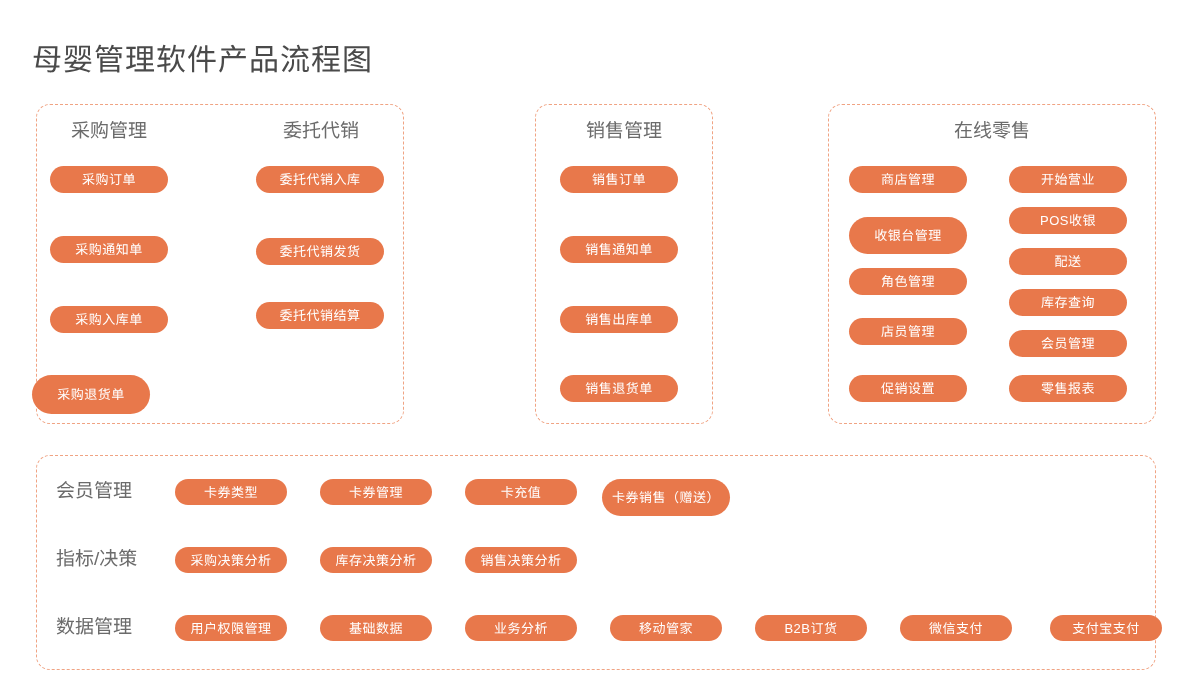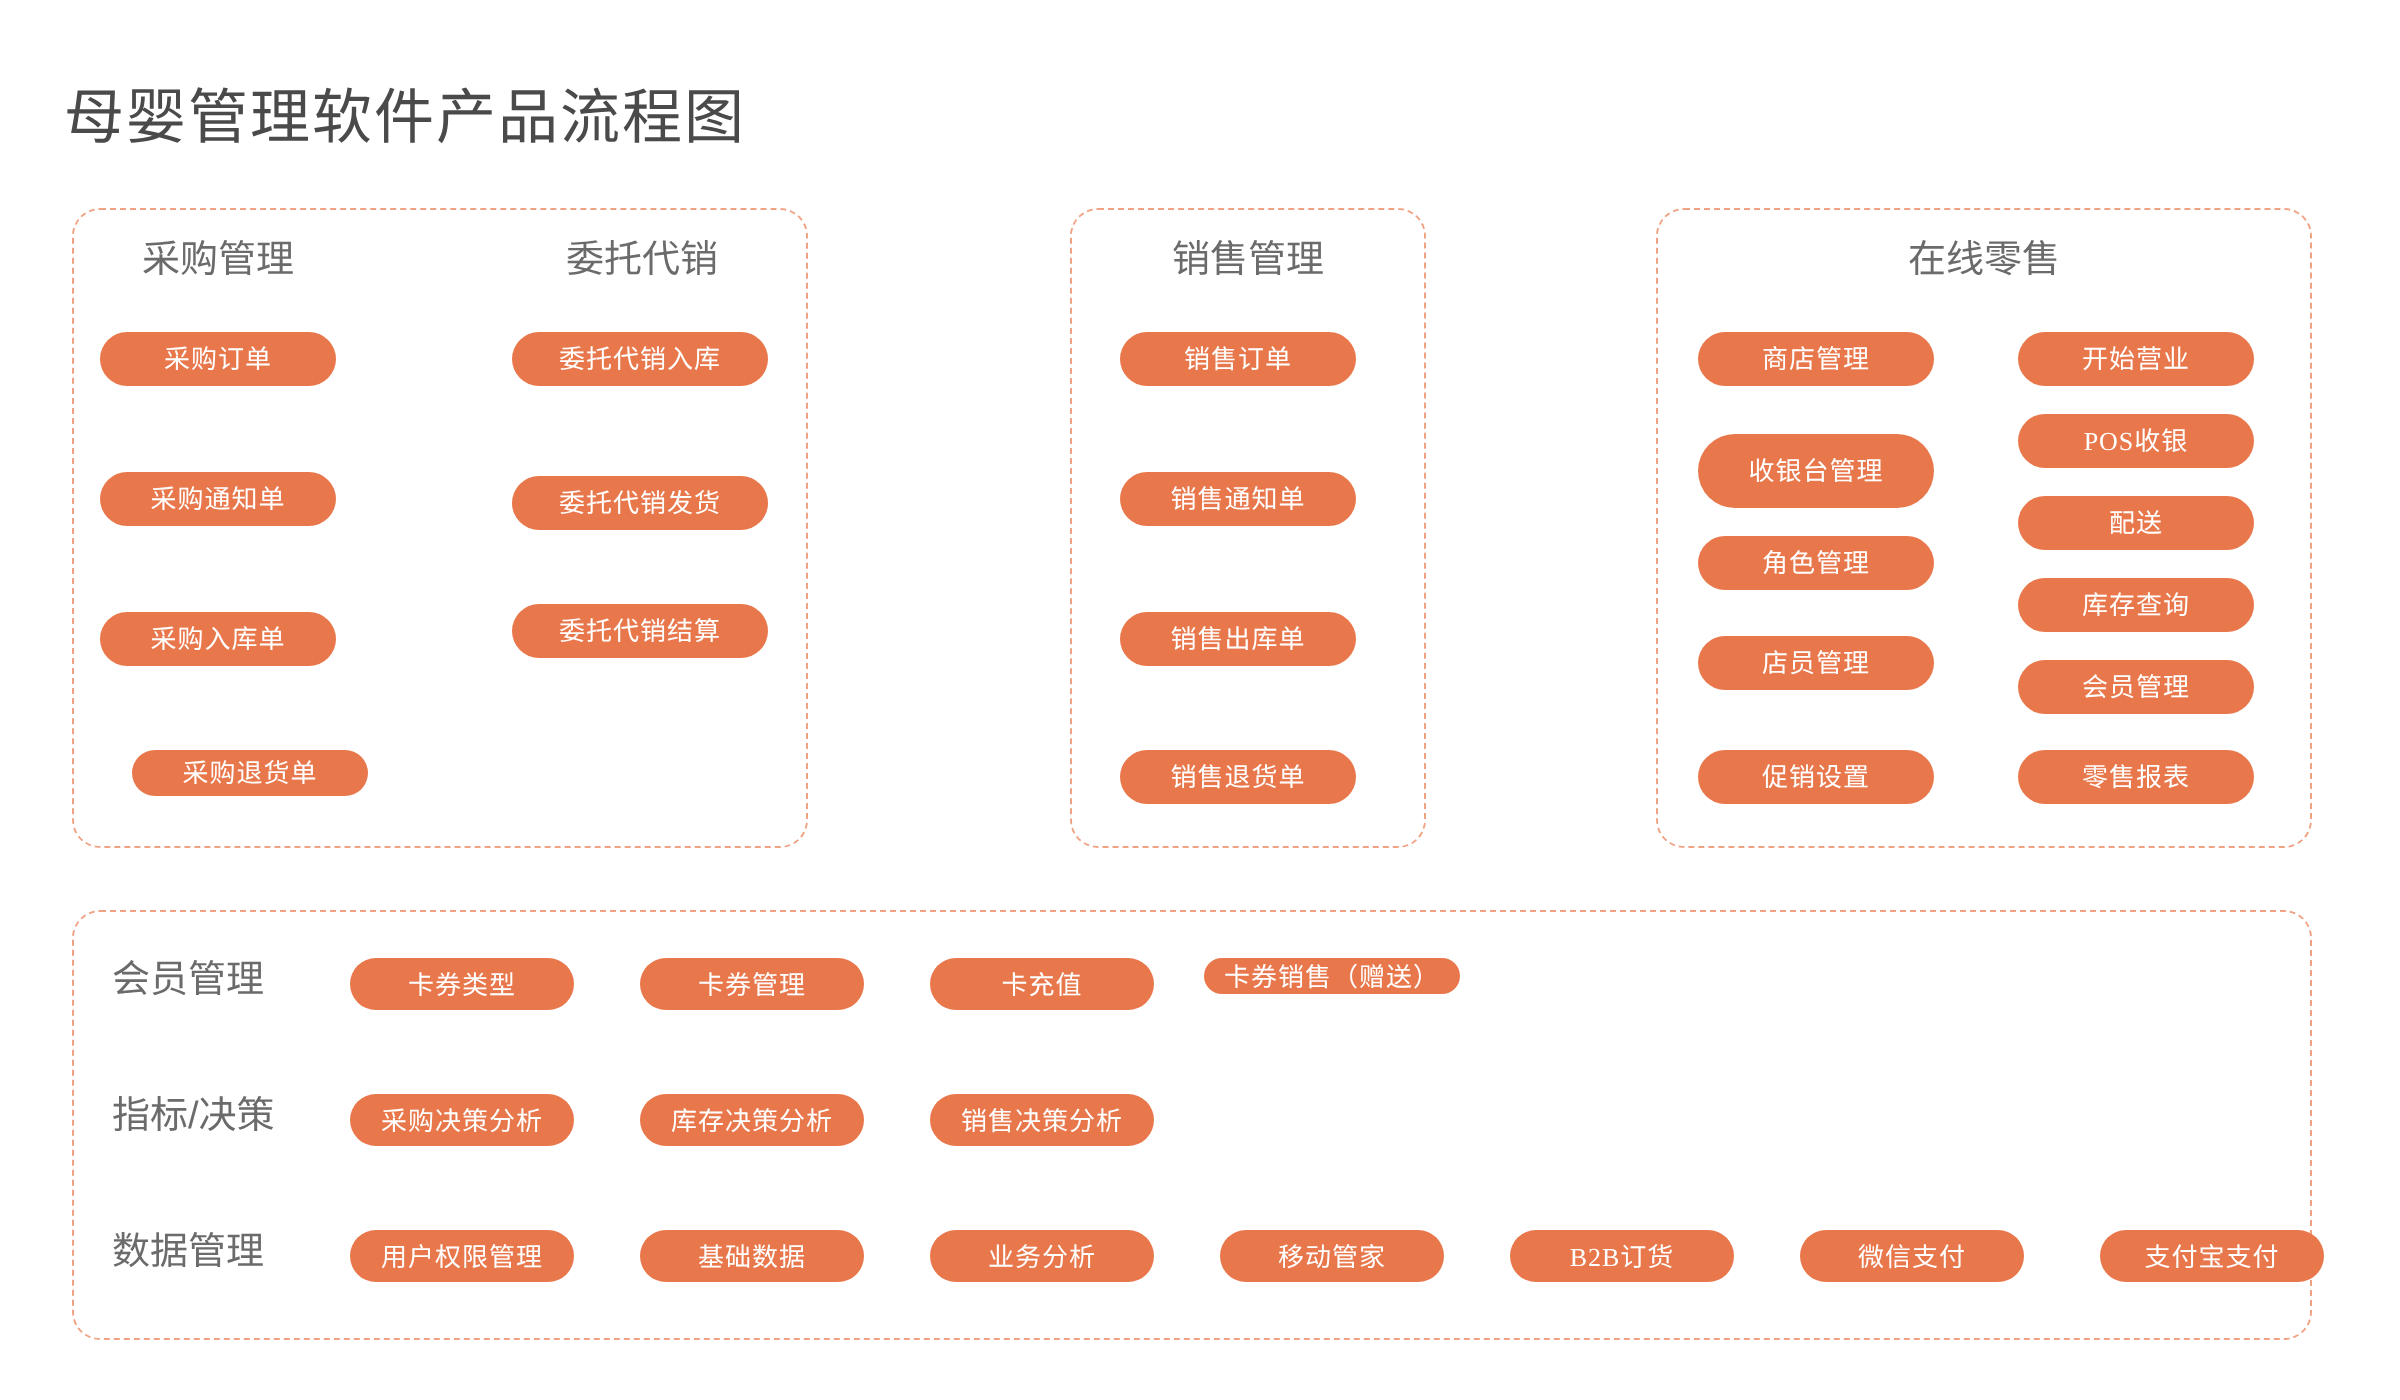--- a/index.html
+++ b/index.html
@@ -63,21 +63,20 @@
     font-size: 13px;
     line-height: 1;
     display: flex;
     align-items: center;
     justify-content: center;
     text-align: center;
     white-space: nowrap;
     box-sizing: border-box;
     letter-spacing: 0.5px;
     user-select: none;
-    font-family: Liberation Serif, serif;
   }
 
   
   .row-label {
     position: absolute;
     font-size: 19px;
     line-height: 26px;
     color: #6b6b6b;
     white-space: nowrap;
   }
@@ -92,21 +91,21 @@
   <div class="panel" style="left:36px; top:104px; width:368px; height:320px;">
   </div>
 
   <div class="panel-header" style="left:256px; top:118px; width:130px;">委托代销</div>
 
   <div class="panel-header" style="left:44px; top:118px; width:130px;">采购管理</div>
 
   <div class="pill" style="left:50px; top:166px; width:118px; height:27px;">采购订单</div>
   <div class="pill" style="left:50px; top:236px; width:118px; height:27px;">采购通知单</div>
   <div class="pill" style="left:50px; top:306px; width:118px; height:27px;">采购入库单</div>
-  <div class="pill" style="left:66px; top:375px; width:118px; height:23px;">采购退货单</div>
+  <div class="pill" style="left:32px; top:375px; width:118px; height:39px;">采购退货单</div>
 
   <div class="pill" style="left:256px; top:166px; width:128px; height:27px;">委托代销入库</div>
   <div class="pill" style="left:256px; top:302px; width:128px; height:27px;">委托代销结算</div>
   <div class="pill" style="left:256px; top:238px; width:128px; height:27px;">委托代销发货</div>
 
   <div class="panel" style="left:535px; top:104px; width:178px; height:320px;">
   </div>
 
   <div class="panel-header" style="left:545px; top:118px; width:158px;">销售管理</div>
 
@@ -134,21 +133,21 @@
   <div class="pill" style="left:1009px; top:375px; width:118px; height:27px;">零售报表</div>
 
   <div class="panel" style="left:36px; top:455px; width:1120px; height:215px;">
   </div>
 
   <div class="row-label" style="left:56px; top:478px;">会员管理</div>
 
   <div class="pill" style="left:175px; top:479px; width:112px; height:26px;">卡券类型</div>
   <div class="pill" style="left:320px; top:479px; width:112px; height:26px;">卡券管理</div>
   <div class="pill" style="left:465px; top:479px; width:112px; height:26px;">卡充值</div>
-  <div class="pill" style="left:602px; top:479px; width:128px; height:18px;">卡券销售（赠送）</div>
+  <div class="pill" style="left:602px; top:479px; width:128px; height:37px;">卡券销售（赠送）</div>
 
   <div class="row-label" style="left:56px; top:546px;">指标/决策</div>
 
   <div class="pill" style="left:175px; top:547px; width:112px; height:26px;">采购决策分析</div>
   <div class="pill" style="left:320px; top:547px; width:112px; height:26px;">库存决策分析</div>
   <div class="pill" style="left:465px; top:547px; width:112px; height:26px;">销售决策分析</div>
 
   <div class="row-label" style="left:56px; top:614px;">数据管理</div>
 
   <div class="pill" style="left:175px; top:615px; width:112px; height:26px;">用户权限管理</div>

